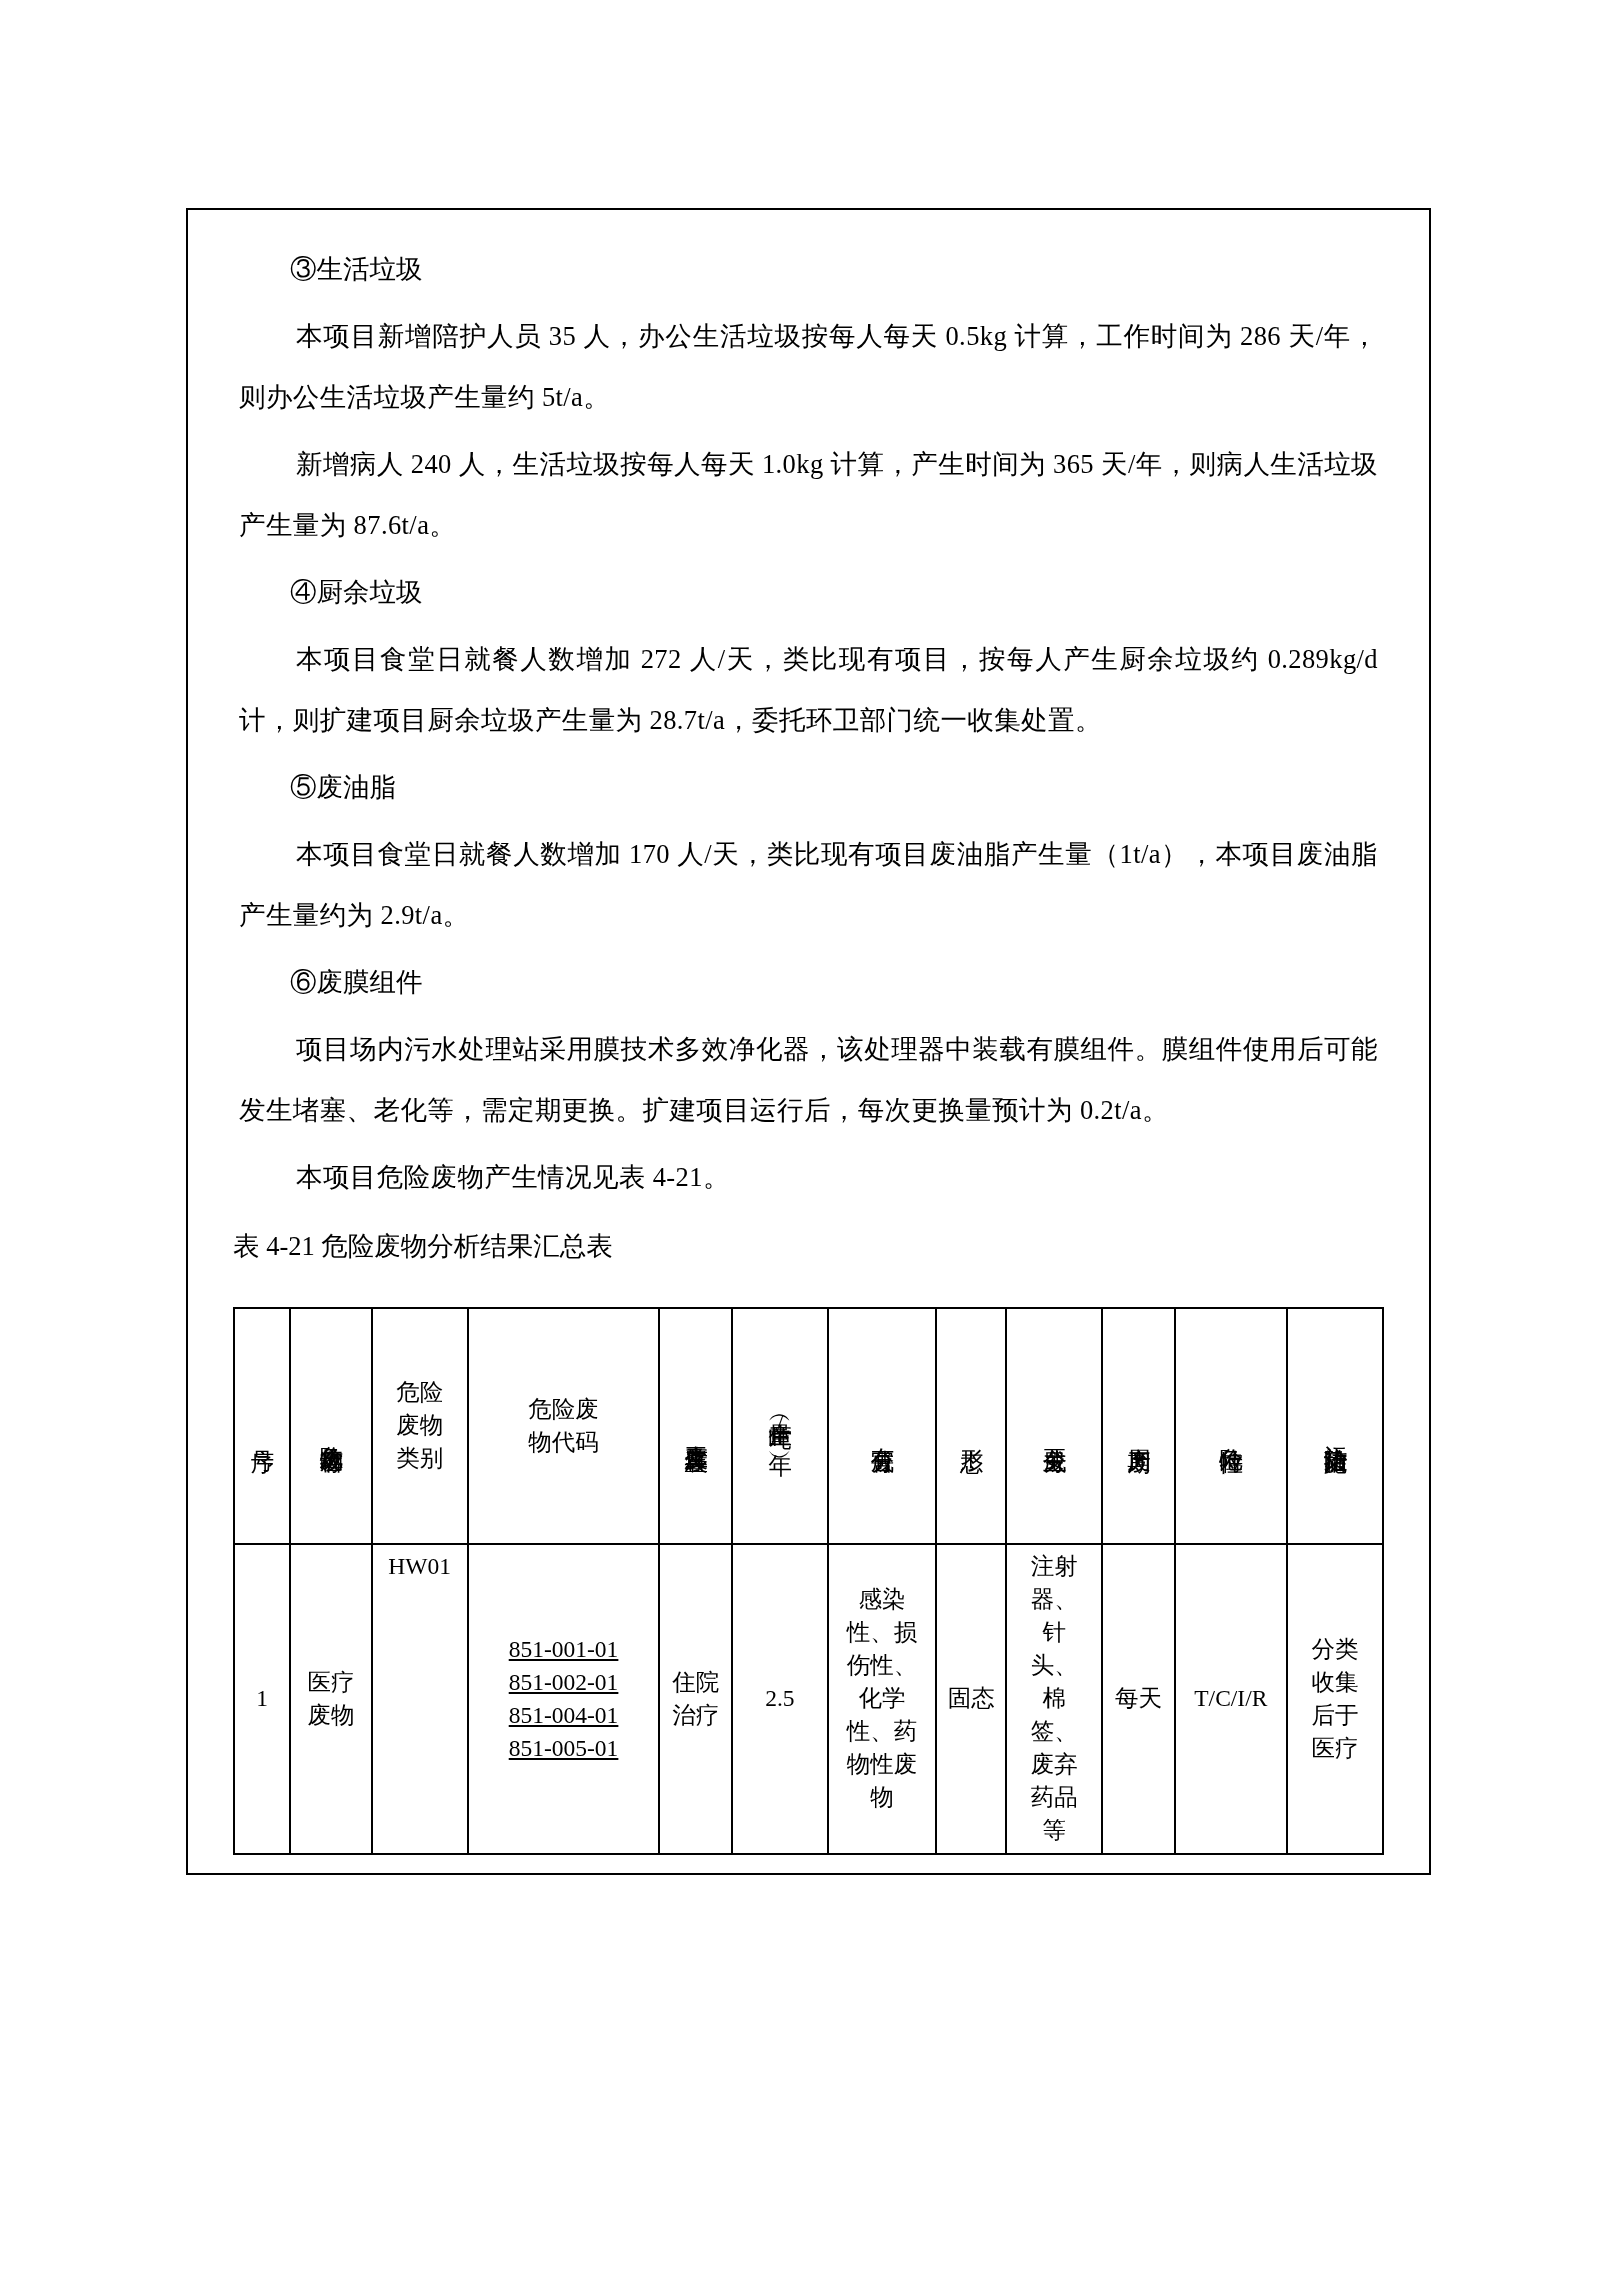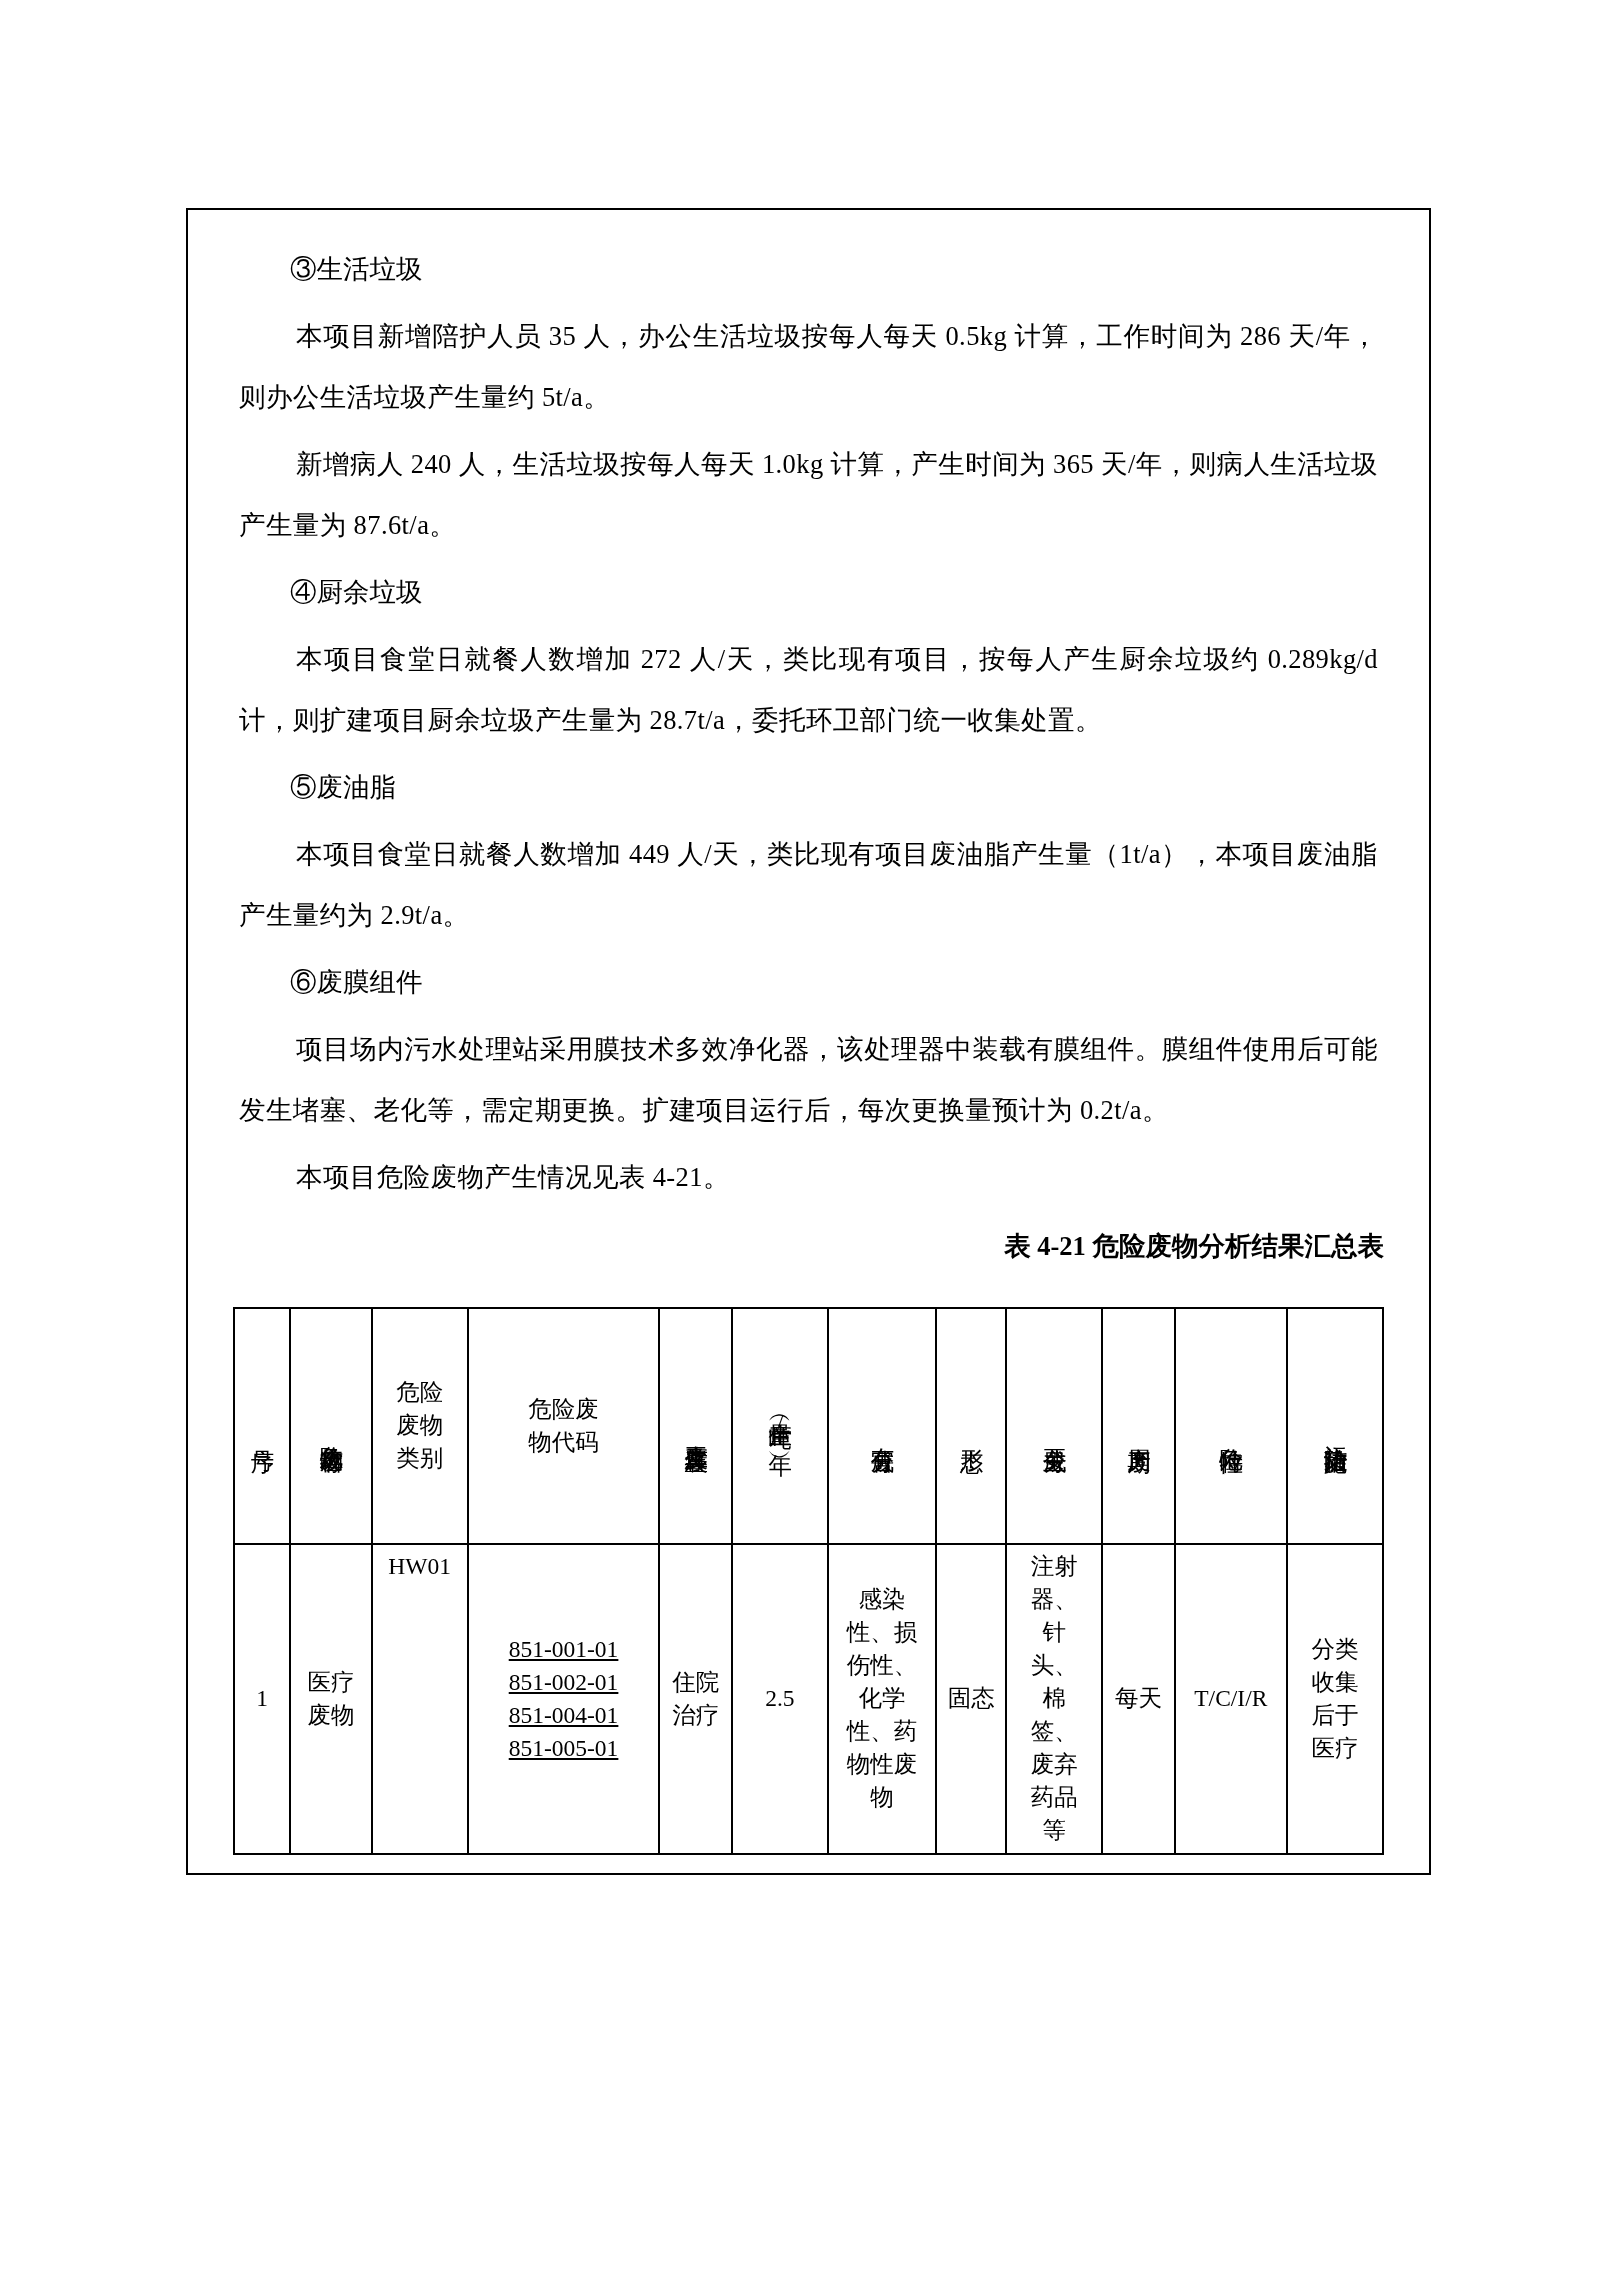--- a/index.html
+++ b/index.html
@@ -40,22 +40,22 @@
   .indent {
     text-indent: 57px;
   }
   .heading-item {
     font-size: 26.5px;
     line-height: 61px;
     margin: 0;
     text-indent: 57px;
   }
   .table-title {
-    text-align: right;
-    font-weight: bold;
+    text-align: left;
+    font-weight: normal;
     font-size: 26.5px;
     line-height: 53px;
     margin: 11.8px 0 3.9px 0;
     font-family: "Liberation Serif", "DejaVu Serif", serif;
   }
   table.hw {
     border-collapse: collapse;
     width: 100%;
     table-layout: fixed;
     margin-top: 34px;
@@ -110,21 +110,21 @@
   <div class="content-frame">
 
     <p class="heading-item">③生活垃圾</p>
     <p class="para indent">本项目新增陪护人员 35 人，办公生活垃圾按每人每天 0.5kg 计算，工作时间为 286 天/年，则办公生活垃圾产生量约 5t/a。</p>
     <p class="para indent">新增病人 240 人，生活垃圾按每人每天 1.0kg 计算，产生时间为 365 天/年，则病人生活垃圾产生量为 87.6t/a。</p>
 
     <p class="heading-item">④厨余垃圾</p>
     <p class="para indent">本项目食堂日就餐人数增加 272 人/天，类比现有项目，按每人产生厨余垃圾约 0.289kg/d 计，则扩建项目厨余垃圾产生量为 28.7t/a，委托环卫部门统一收集处置。</p>
 
     <p class="heading-item">⑤废油脂</p>
-    <p class="para indent">本项目食堂日就餐人数增加 449 人/天，类比现有项目废油脂产生量（1t/a），本项目废油脂产生量约为 2.9t/a。</p>
+    <p class="para indent">本项目食堂日就餐人数增加 170 人/天，类比现有项目废油脂产生量（1t/a），本项目废油脂产生量约为 2.9t/a。</p>
 
     <p class="heading-item">⑥废膜组件</p>
     <p class="para indent">项目场内污水处理站采用膜技术多效净化器，该处理器中装载有膜组件。膜组件使用后可能发生堵塞、老化等，需定期更换。扩建项目运行后，每次更换量预计为 0.2t/a。</p>
 
     <p class="para indent">本项目危险废物产生情况见表 4-21。</p>
 
     <div class="table-title">表 4-21 危险废物分析结果汇总表</div>
 
     <table class="hw">
       <colgroup>

